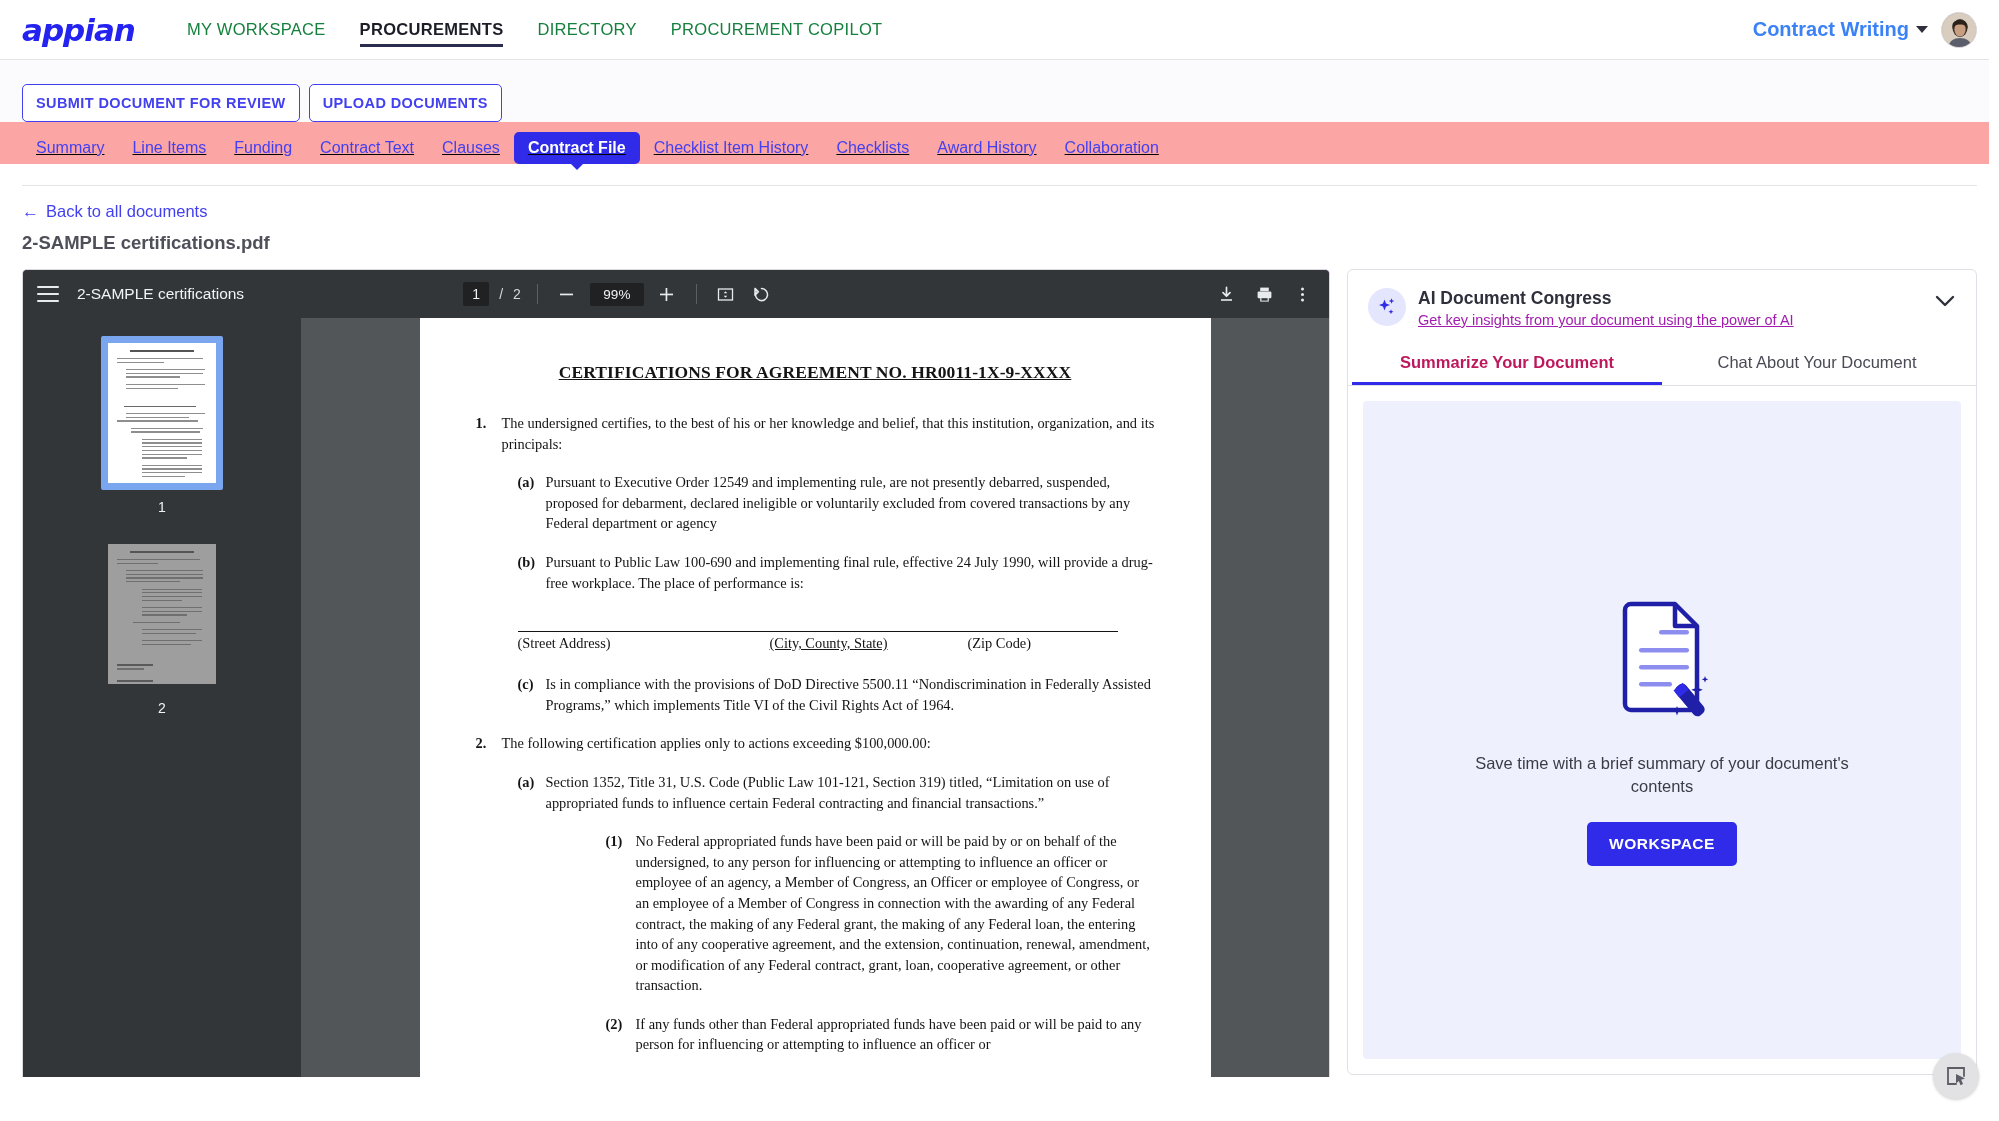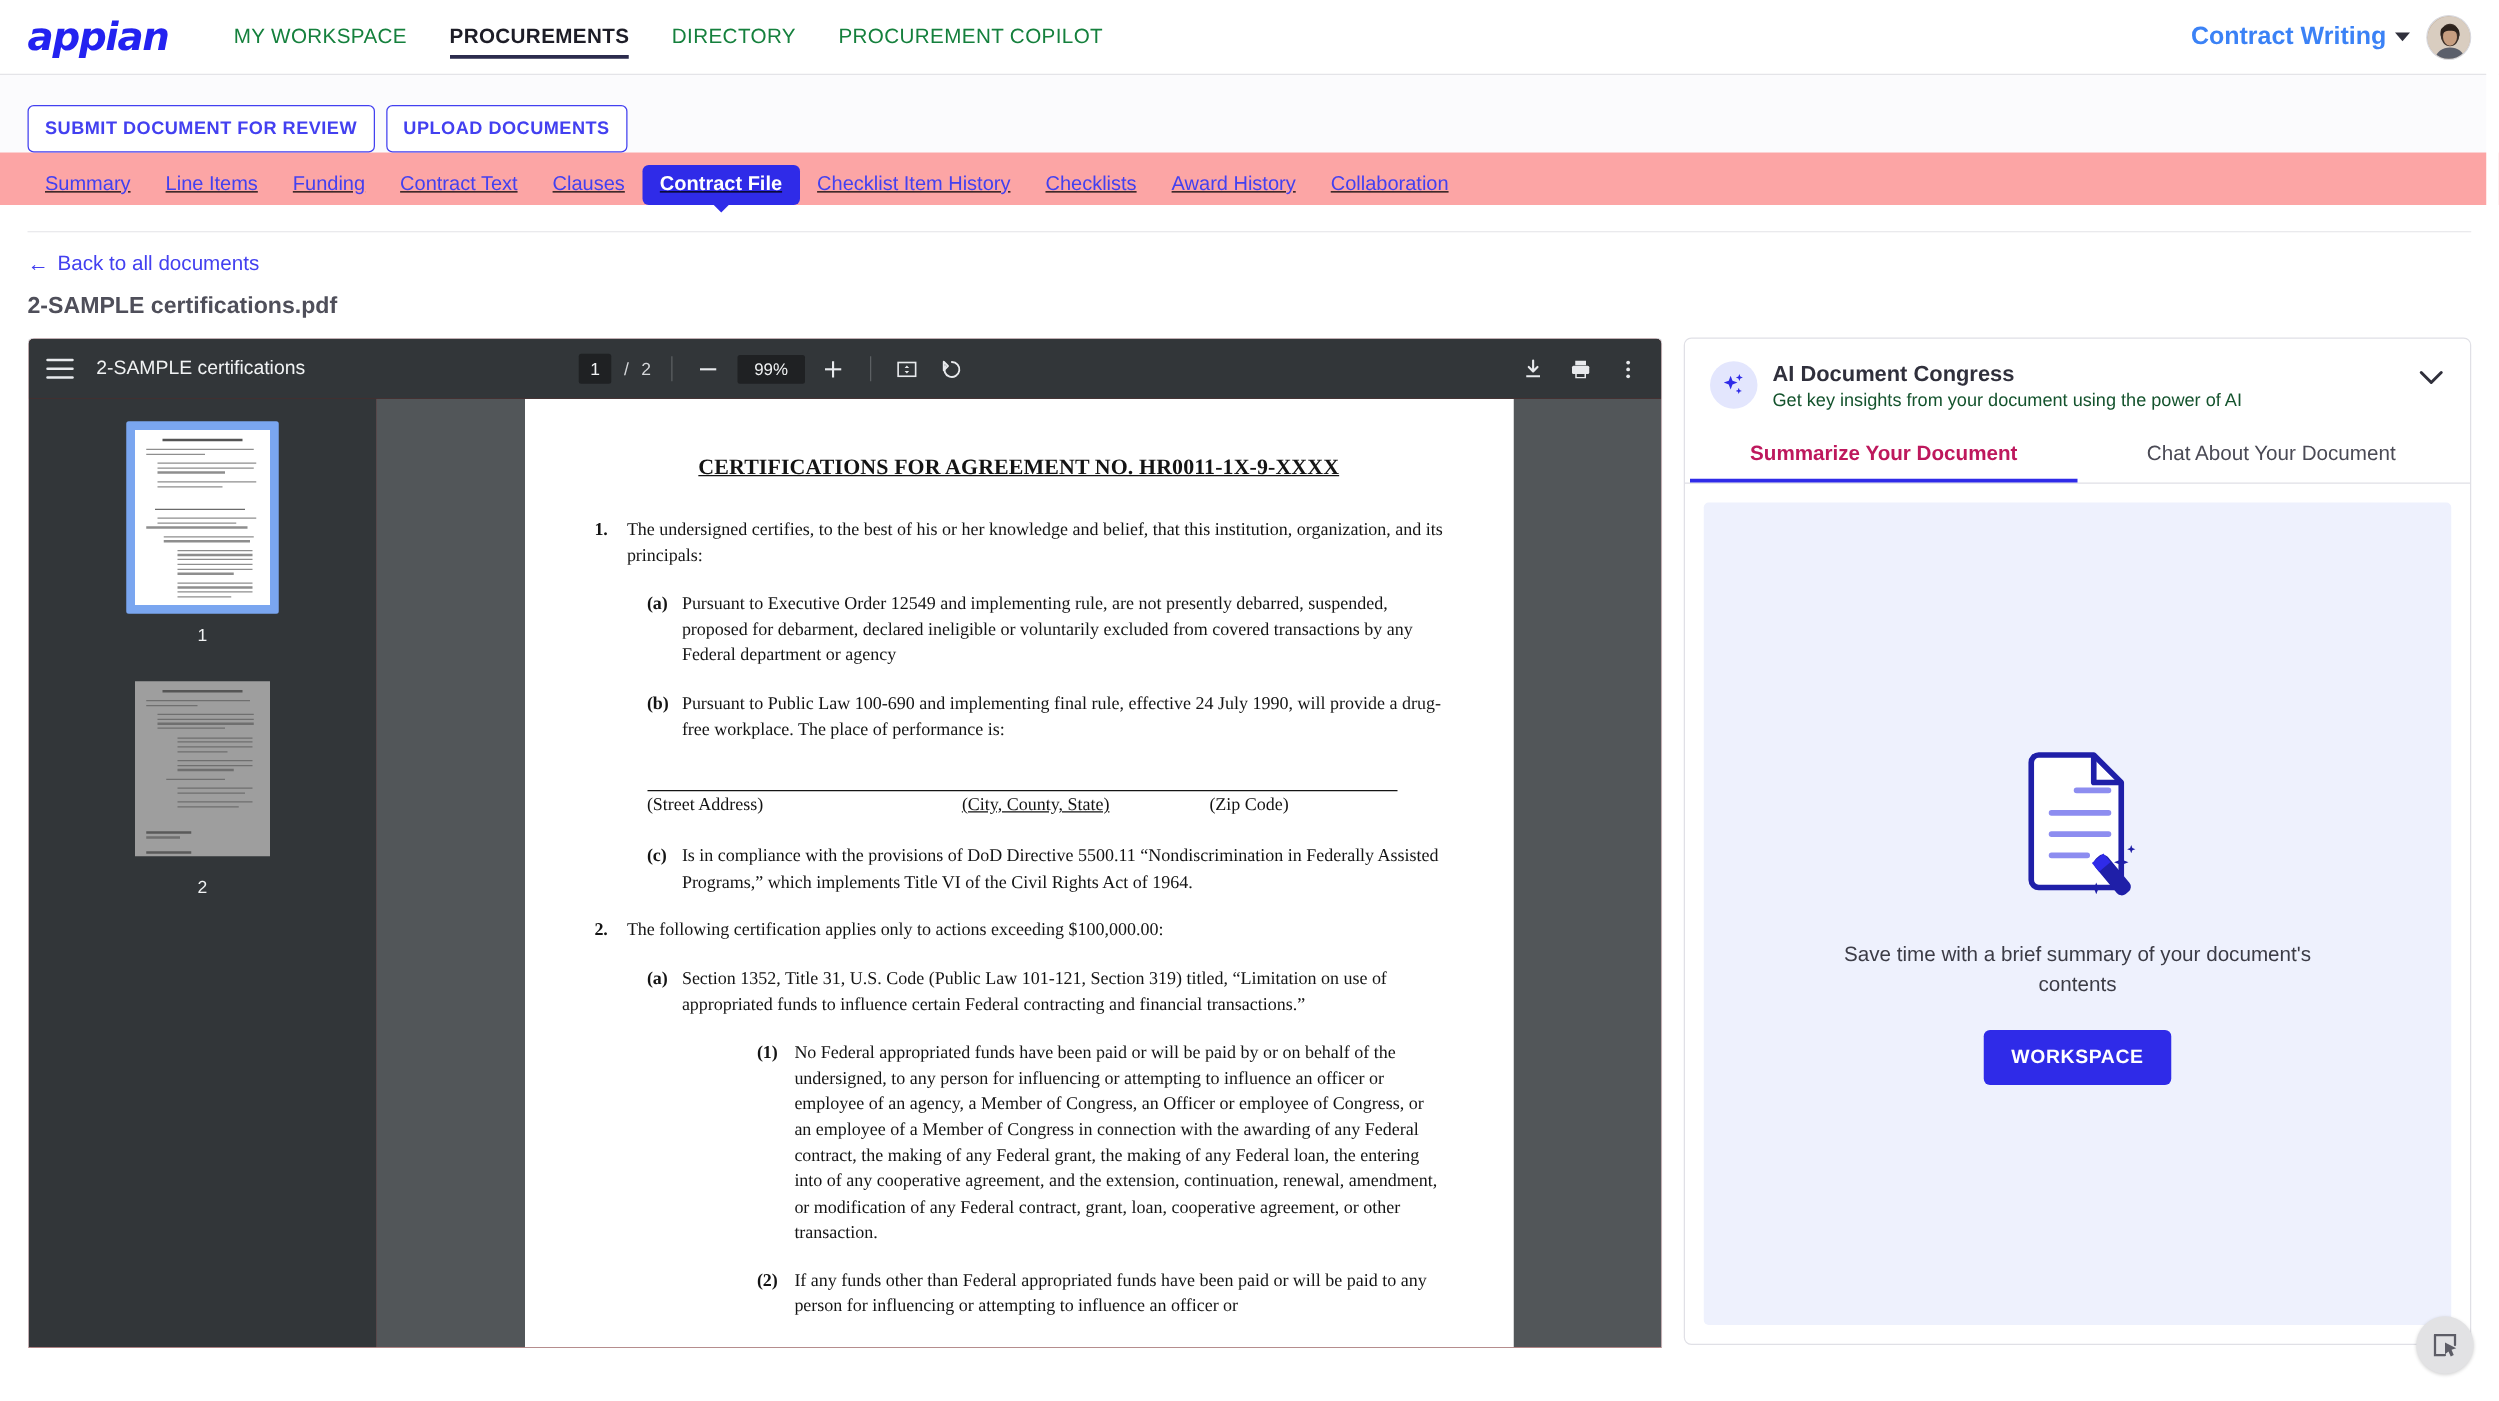--- a/index.html
+++ b/index.html
@@ -165,21 +165,21 @@
   .main {
     display: flex;
     gap: 17px;
     padding: 15px 22px 0 22px;
     height: 823px;
   }
 
   
   .pdf-viewer {
     flex: 0 0 1308px;
-    background: #7f1d1d;
+    background: #d946ef;
     border-radius: 5px 5px 0 0;
     overflow: hidden;
     display: flex;
     flex-direction: column;
     border: 1px solid #d9d9de;
     border-bottom: none;
   }
   .pdf-toolbar {
     height: 48px;
     background: #323639;
@@ -312,21 +312,21 @@
   .ai-head { display: flex; align-items: flex-start; padding: 18px 20px 12px 20px; }
   .ai-badge {
     width: 38px; height: 38px;
     border-radius: 50%;
     background: #e3e6fd;
     display: flex; align-items: center; justify-content: center;
     flex: 0 0 38px;
     margin-right: 12px;
   }
   .ai-title { font-size: 17.5px; font-weight: 700; color: #30303c; }
-  .ai-sub { font-size: 14.5px; color: #14532d; margin-top: 3px; }
+  .ai-sub { font-size: 14.5px; color: #a21caf; margin-top: 3px; text-decoration: underline; }
   .chev {
     margin-left: auto;
     cursor: pointer;
     color: #30303c;
     padding-top: 6px;
   }
   .ai-tabs { display: flex; border-bottom: 1px solid #e0e0e6; padding: 0 4px; }
   .ai-tab {
     flex: 1;
     text-align: center;

